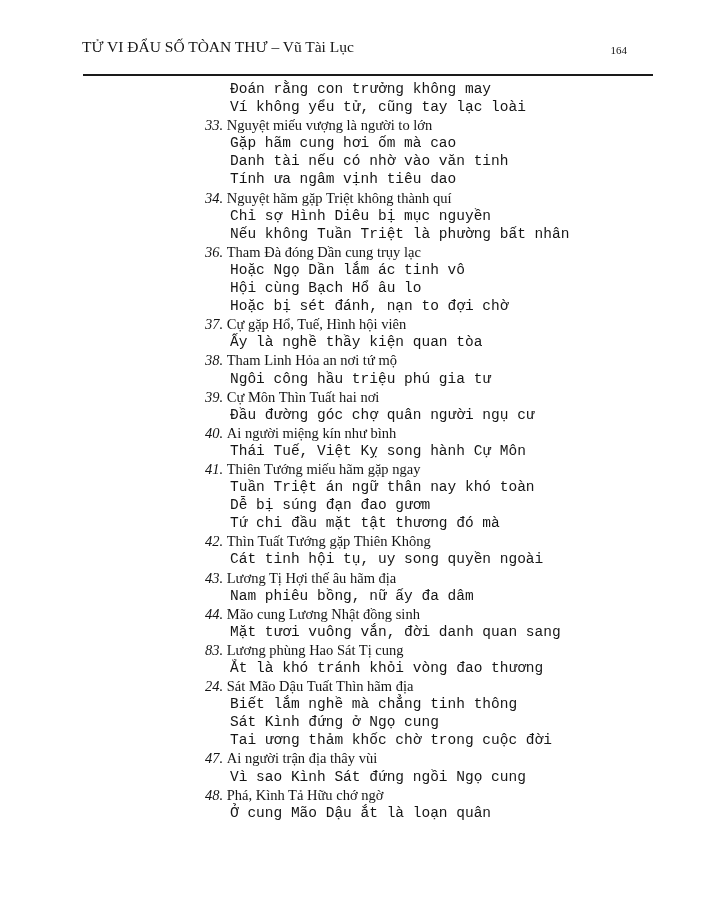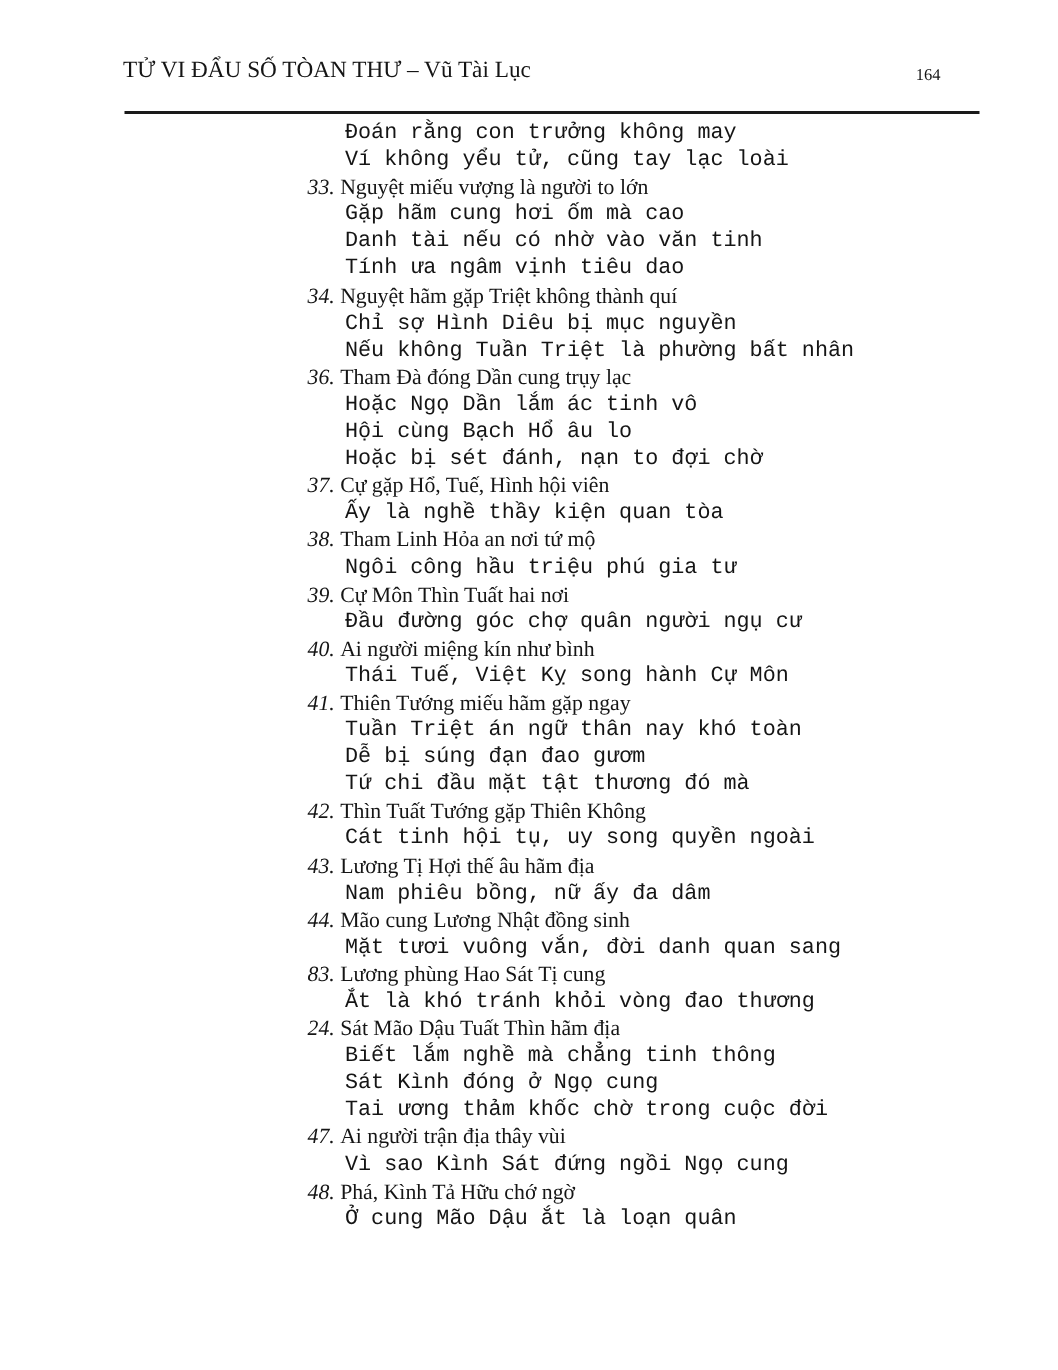--- a/index.html
+++ b/index.html
@@ -95,20 +95,20 @@
       <div class="line first"><span class="num">42. </span>Thìn Tuất Tướng gặp Thiên Không</div>
       <div class="line cont">Cát tinh hội tụ, uy song quyền ngoài</div>
       <div class="line first"><span class="num">43. </span>Lương Tị Hợi thế âu hãm địa</div>
       <div class="line cont">Nam phiêu bồng, nữ ấy đa dâm</div>
       <div class="line first"><span class="num">44. </span>Mão cung Lương Nhật đồng sinh</div>
       <div class="line cont">Mặt tươi vuông vắn, đời danh quan sang</div>
       <div class="line first"><span class="num">83. </span>Lương phùng Hao Sát Tị cung</div>
       <div class="line cont">Ắt là khó tránh khỏi vòng đao thương</div>
       <div class="line first"><span class="num">24. </span>Sát Mão Dậu Tuất Thìn hãm địa</div>
       <div class="line cont">Biết lắm nghề mà chẳng tinh thông</div>
-      <div class="line cont">Sát Kình đóng ở Ngọ cung</div>
+      <div class="line cont">Sát Kình đứng ở Ngọ cung</div>
       <div class="line cont">Tai ương thảm khốc chờ trong cuộc đời</div>
       <div class="line first"><span class="num">47. </span>Ai người trận địa thây vùi</div>
       <div class="line cont">Vì sao Kình Sát đứng ngồi Ngọ cung</div>
       <div class="line first"><span class="num">48. </span>Phá, Kình Tả Hữu chớ ngờ</div>
       <div class="line cont">Ở cung Mão Dậu ắt là loạn quân</div>
     </div>
 </div>
 
 </body></html>

